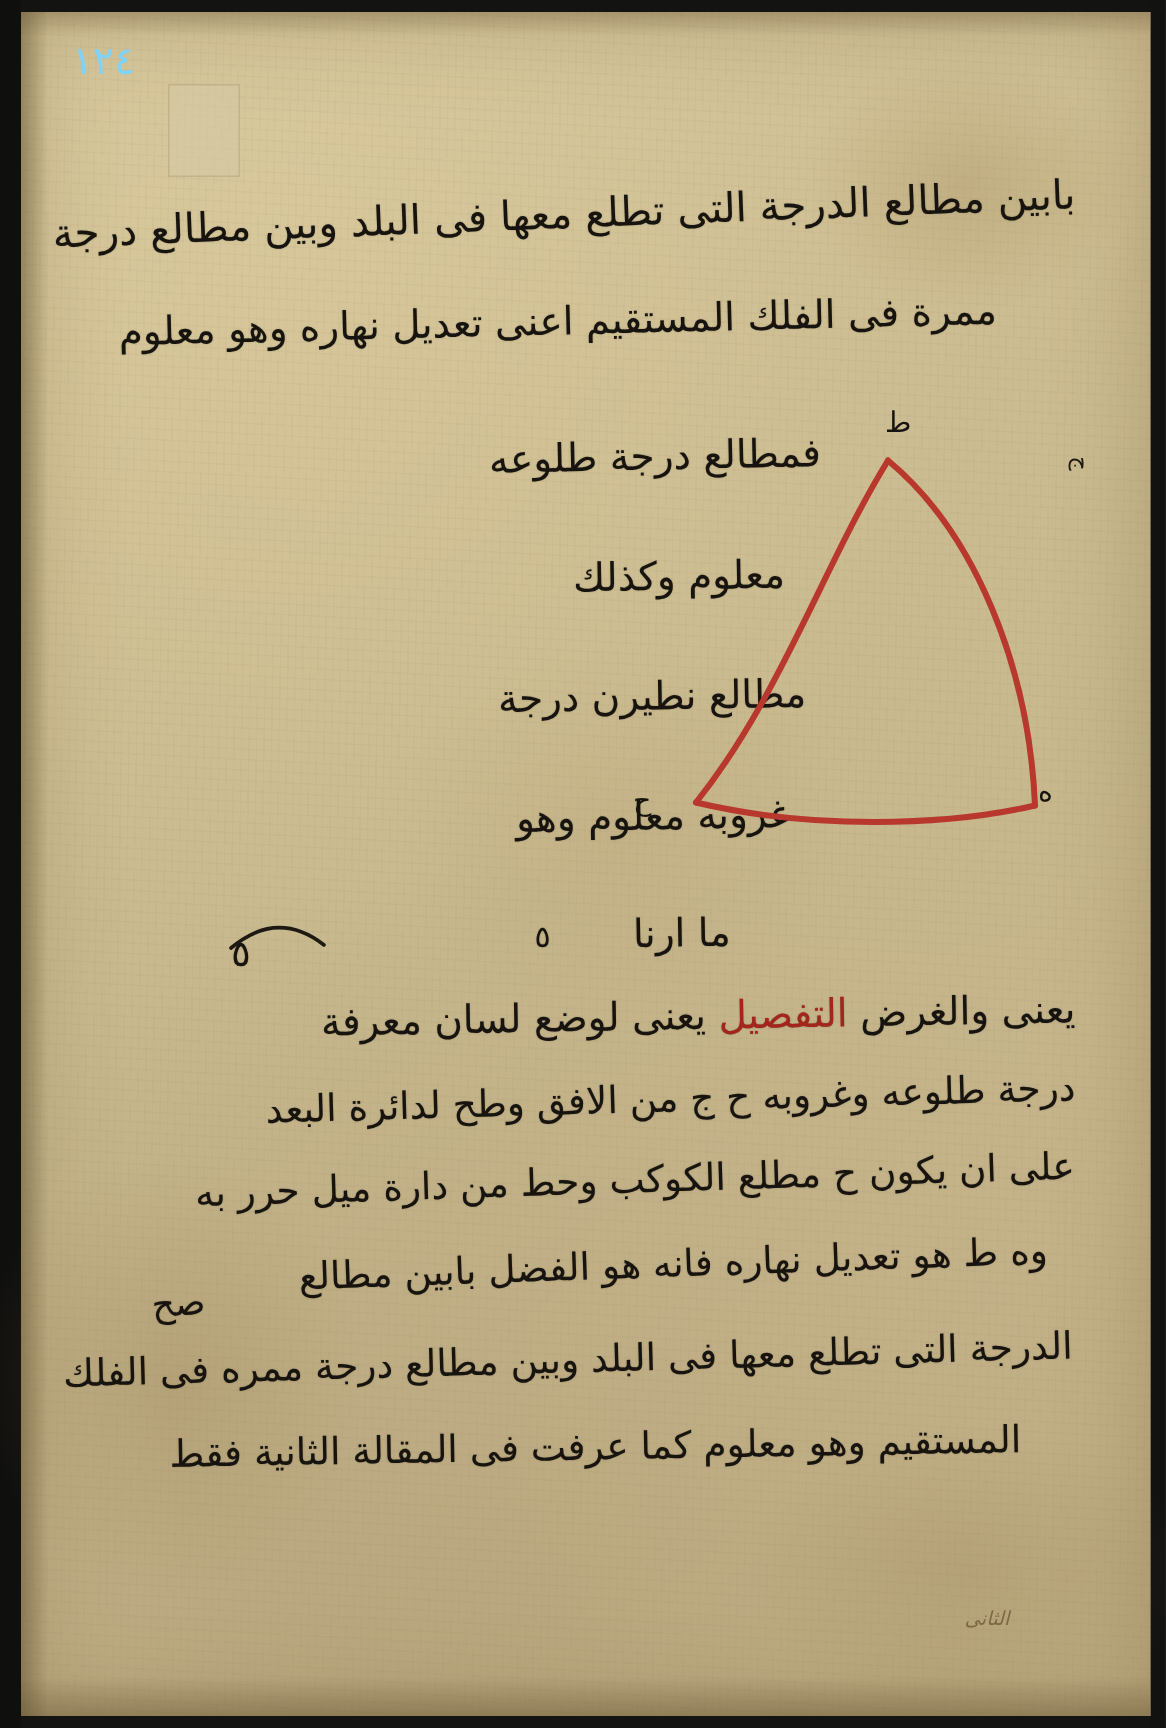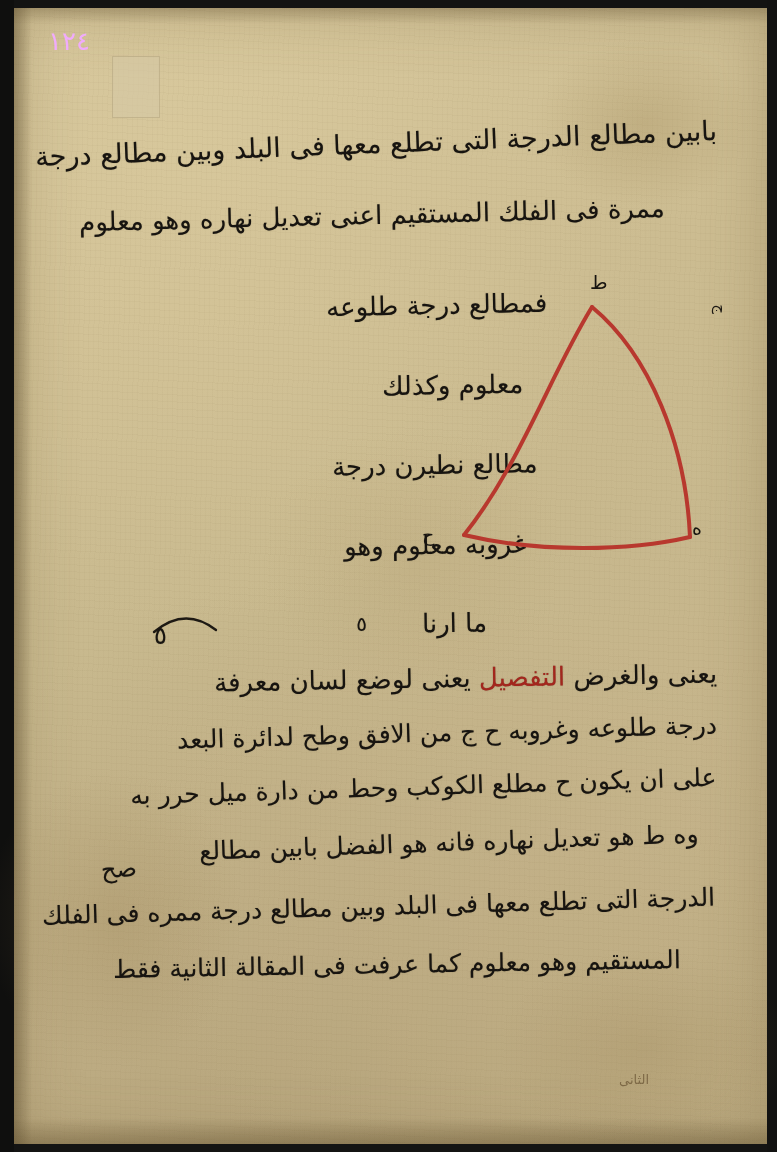--- a/index.html
+++ b/index.html
@@ -105,21 +105,21 @@
     text-align: right;
     white-space: nowrap;
     font-family: "DejaVu Sans", sans-serif;
     text-shadow: 0 0 1px rgba(30,22,10,0.35);
   }
   .ink-red {
     color: #a3261d;
   }
   .folio-num {
     position: absolute;
-    color: #f0abfc;
+    color: #7dd3fc;
     font-size: 26px;
     direction: rtl;
   }
   .marginal {
     position: absolute;
     color: #1d1913;
     font-size: 15px;
     direction: rtl;
   }
   .bottom-mark {
@@ -208,21 +208,21 @@
   <div class="ink" style="right:60px; top:772px; font-size:25px; letter-spacing:-0.5px; transform:rotate(-1.8deg);">على ان يكون ح مطلع الكوكب وحط من دارة ميل حرر به</div>
 
   <div class="ink" style="right:78px; top:828px; font-size:25px; letter-spacing:-0.5px; transform:rotate(-2.0deg);">وه ط هو تعديل نهاره فانه هو الفضل بابين مطالع</div>
 
   <div class="ink" style="right:640px; top:855px; font-size:24px; transform:rotate(-4deg);">صح</div>
 
   <div class="ink" style="right:62px; top:892px; font-size:25px; letter-spacing:-0.5px; transform:rotate(-1.6deg);">الدرجة التى تطلع معها فى البلد وبين مطالع درجة ممره فى الفلك</div>
 
   <div class="ink" style="right:96px; top:950px; font-size:25px; letter-spacing:-0.5px; transform:rotate(-1.0deg);">المستقيم وهو معلوم كما عرفت فى المقالة الثانية فقط</div>
 
-  <div class="bottom-mark" style="right:128px; top:1072px;">الثانى</div>
+  <div class="bottom-mark" style="right:104px; top:1072px;font-style:italic;">الثانى</div>
 
   <div class="diagram">
     <svg width="320" height="290" viewBox="0 0 320 290">
 
       <path d="M192 22 C 150 90, 120 180, 64 250" stroke="#b8382e" stroke-width="4" fill="none" stroke-linecap="round"></path>
 
       <path d="M64 250 C 140 268, 230 266, 290 252" stroke="#b8382e" stroke-width="4" fill="none" stroke-linecap="round"></path>
 
       <path d="M192 22 C 250 70, 286 160, 290 252" stroke="#b8382e" stroke-width="4" fill="none" stroke-linecap="round"></path>
     </svg>

